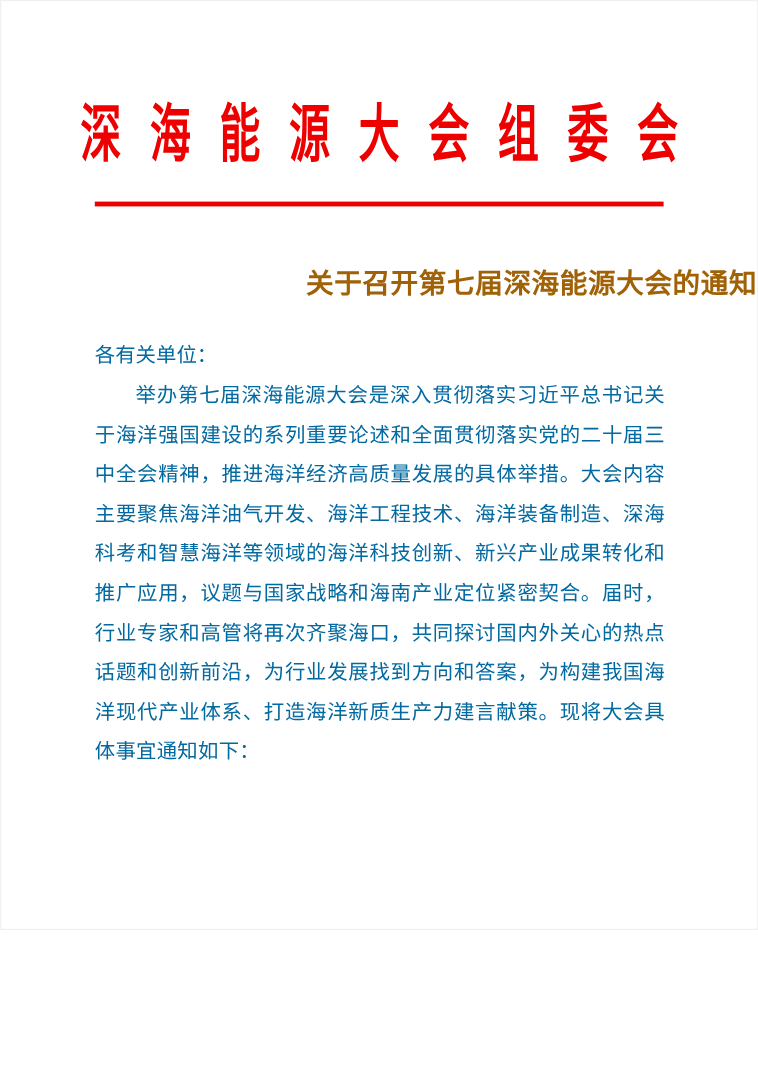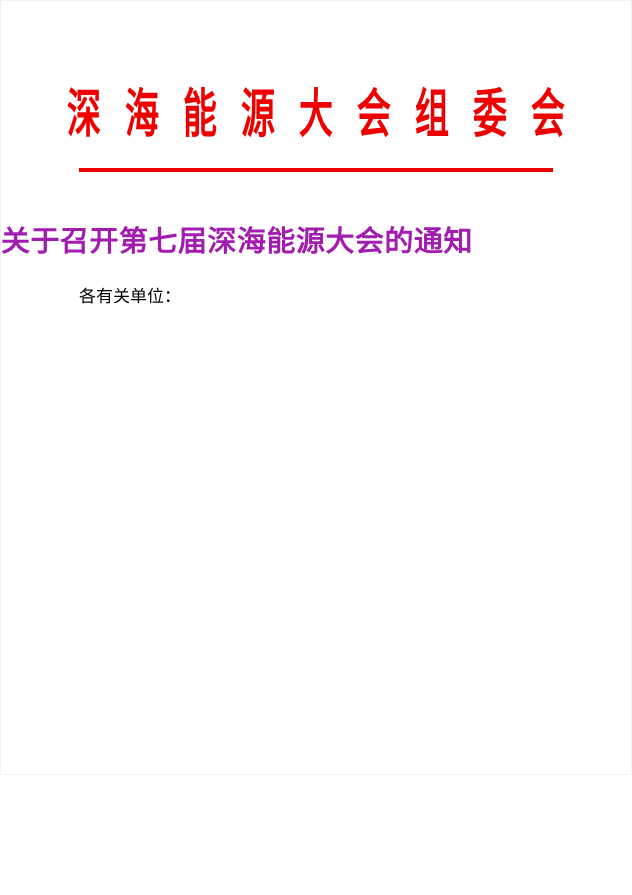--- a/index.html
+++ b/index.html
@@ -46,36 +46,36 @@
     width: 474px;
     height: 4px;
     background: #ee0000;
   }
   
   .doc-title {
     position: absolute;
     top: 216px;
     left: 0;
     width: 100%;
-    text-align: left;
+    text-align: right;
     font-family: "Liberation Sans", "DejaVu Sans", sans-serif;
     font-weight: 700;
-    font-size: 29px;
-    color: #a21caf;
+    font-size: 23px;
+    color: #a16207;
     letter-spacing: 0.5px;
   }
   
   .doc-body {
     position: absolute;
     top: 279px;
     left: 78px;
     width: 475px;
     font-size: 17px;
     line-height: 33px;
-    color: #000000;
+    color: #0369a1;
     font-family: "Liberation Serif", "DejaVu Serif", serif;
   }
   .salutation {
     margin: 0;
     text-align: left;
   }
   .doc-body p.para {
     margin: 0;
     text-indent: 2em;
     text-align: justify;
@@ -102,17 +102,18 @@
   <div class="letterhead">
     <span class="org-name">深海能源大会组委会</span>
   </div>
 
   <div class="divider"></div>
 
   <div class="doc-title">关于召开第七届深海能源大会的通知</div>
 
   <div class="doc-body">
     <p class="salutation">各有关单位：</p>
+    <p class="para">举办第七届深海能源大会是深入贯彻落实习近平总书记关于海洋强国建设的系列重要论述和全面贯彻落实党的二十届三中全会精神，推进海洋经济高质量发展的具体举措。大会内容主要聚焦海洋油气开发、海洋工程技术、海洋装备制造、深海科考和智慧海洋等领域的海洋科技创新、新兴产业成果转化和推广应用，议题与国家战略和海南产业定位紧密契合。届时，行业专家和高管将再次齐聚海口，共同探讨国内外关心的热点话题和创新前沿，为行业发展找到方向和答案，为构建我国海洋现代产业体系、打造海洋新质生产力建言献策。现将大会具体事宜通知如下：</p>
   </div>
 
   <div class="page-number">— 1 —</div>
 
 </div>
 
 </body></html>

